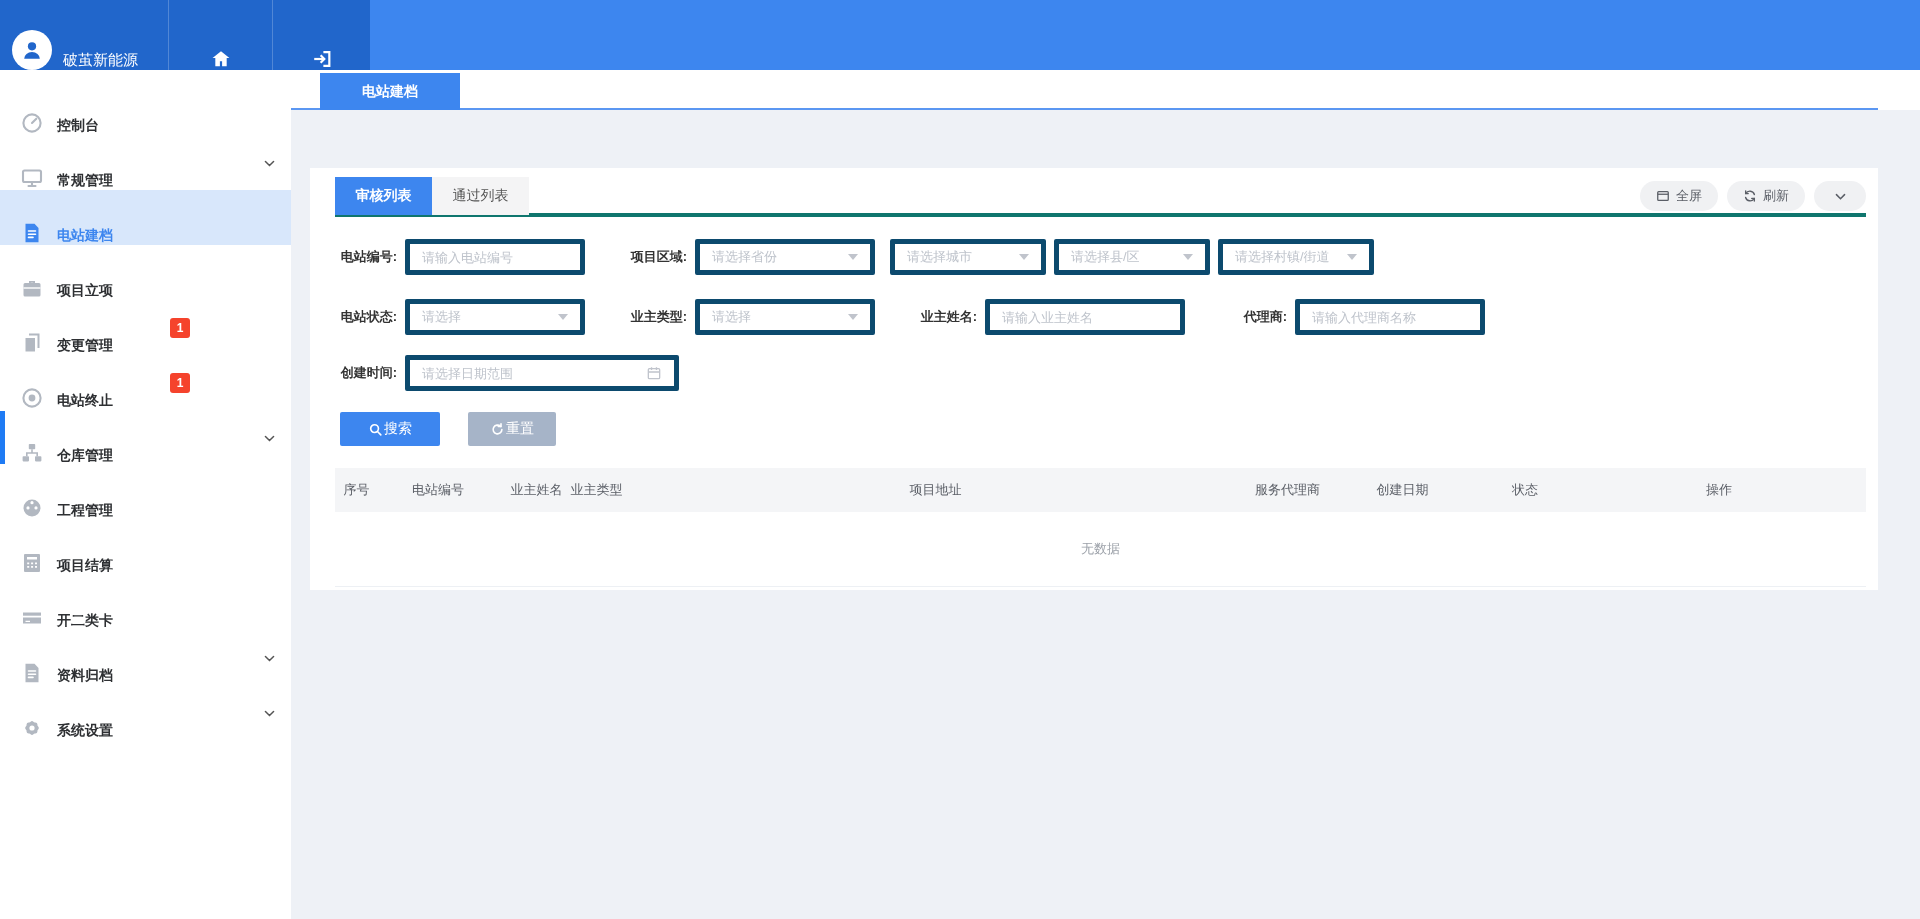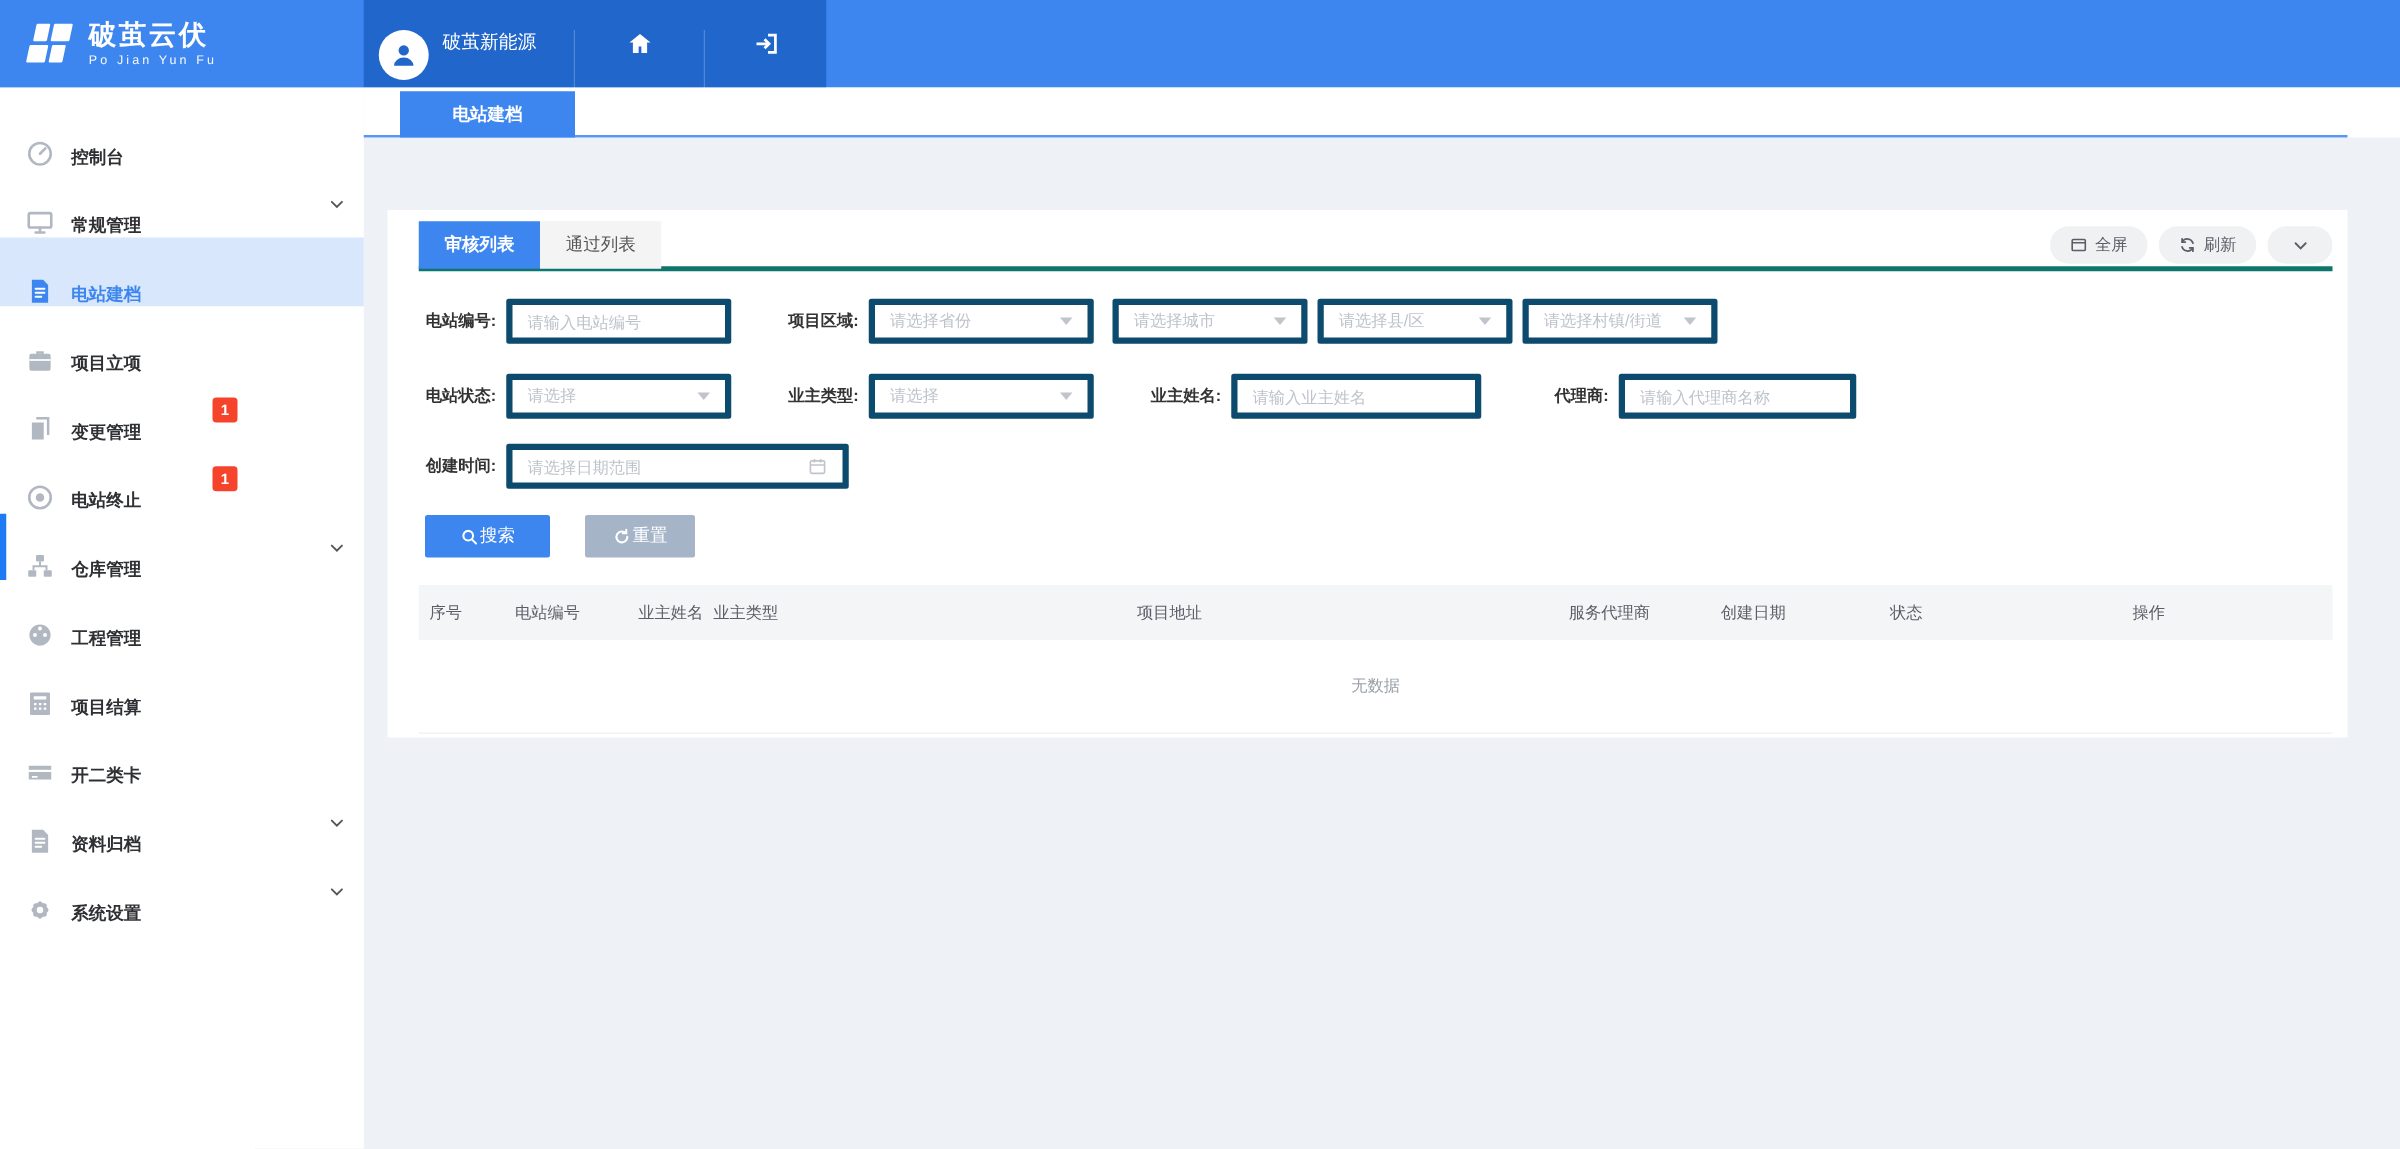--- a/index.html
+++ b/index.html
@@ -8,21 +8,21 @@
   #app { position:relative; width:1920px; height:919px; }
 
   
   .topbar { position:absolute; left:0; top:0; width:1920px; height:70px; display:flex; background:#3d86ef; }
   .brand { width:291px; height:70px; background:#3d86ef; display:flex; align-items:center; padding-left:14px; flex-shrink:0; }
   .brand-mark { width:48px; height:38px; margin-right:9px; }
   .brand-txt { color:#fff; line-height:1.1; }
   .brand-title { font-size:22px; font-weight:bold; letter-spacing:2px; }
   .brand-sub { font-size:10px; letter-spacing:2.5px; opacity:.95; margin-top:2px; }
   .topbar-dark { display:flex; background:#2166cb; height:70px; flex-shrink:0; }
-  .tb-cell { display:flex; align-items:flex-start; justify-content:center; height:70px; cursor:pointer;margin-top:24px; }
+  .tb-cell { display:flex; align-items:flex-end; justify-content:center; height:70px; cursor:pointer; }
   .tb-user { width:168px; padding:0 10px 0 12px; justify-content:flex-start; }
   .avatar { width:40px; height:40px; border-radius:50%; background:#fff; display:flex; align-items:center; justify-content:center; margin-right:11px; flex-shrink:0; }
   .tb-company { color:#fff; font-size:15px; white-space:nowrap; }
   .tb-home { width:104px; border-left:1px solid rgba(255,255,255,.22); }
   .tb-exit { width:98px; border-left:1px solid rgba(255,255,255,.22); }
   .topbar-rest { flex:1; display:flex; align-items:center; justify-content:flex-end; gap:48px; padding-right:25px; background:#3d86ef; }
   .tb-right-item { display:flex; align-items:center; gap:10px; cursor:pointer; }
   .circle-ic { width:36px; height:36px; border-radius:50%; background:#fff; display:flex; align-items:center; justify-content:center; }
   .tb-right-label { color:#fff; font-size:14px; }
 
@@ -81,34 +81,20 @@
   .thead { height:44px; background:#f4f5f7; display:flex; align-items:center; font-size:13px; color:#5a5e66; }
   .th { white-space:nowrap; overflow:hidden;text-align:center; }
   .t-empty { height:75px; display:flex; align-items:center; justify-content:center; font-size:13px; color:#9ba0a8; border-bottom:1px solid #edf0f4; }
 </style>
 </head>
 <body>
 
 <div id="app">
 
   <div class="topbar">
-    <div class="brand">
-      <svg class="brand-mark" viewBox="0 0 48 38">
-        <g fill="#fff" transform="skewX(-12) translate(8,0)">
-          <rect x="8" y="3" width="11" height="14" rx="1"></rect>
-          <rect x="22" y="3" width="15" height="14" rx="1"></rect>
-          <rect x="6" y="20" width="15" height="14" rx="1"></rect>
-          <rect x="24" y="20" width="11" height="14" rx="1"></rect>
-        </g>
-      </svg>
-      <div class="brand-txt">
-        <div class="brand-title">破茧云伏</div>
-        <div class="brand-sub">Po Jian Yun Fu</div>
-      </div>
-    </div>
 
     <div class="topbar-dark">
       <div class="tb-cell tb-user">
         <span class="avatar">
           <svg width="26" height="26" viewBox="0 0 24 24">
             <circle cx="12" cy="8.6" r="3.8" fill="#2166cb"></circle>
             <path d="M4.8 20a7.2 6.2 0 0 1 14.4 0z" fill="#2166cb"></path>
           </svg>
         </span>
         <span class="tb-company">破茧新能源</span>

